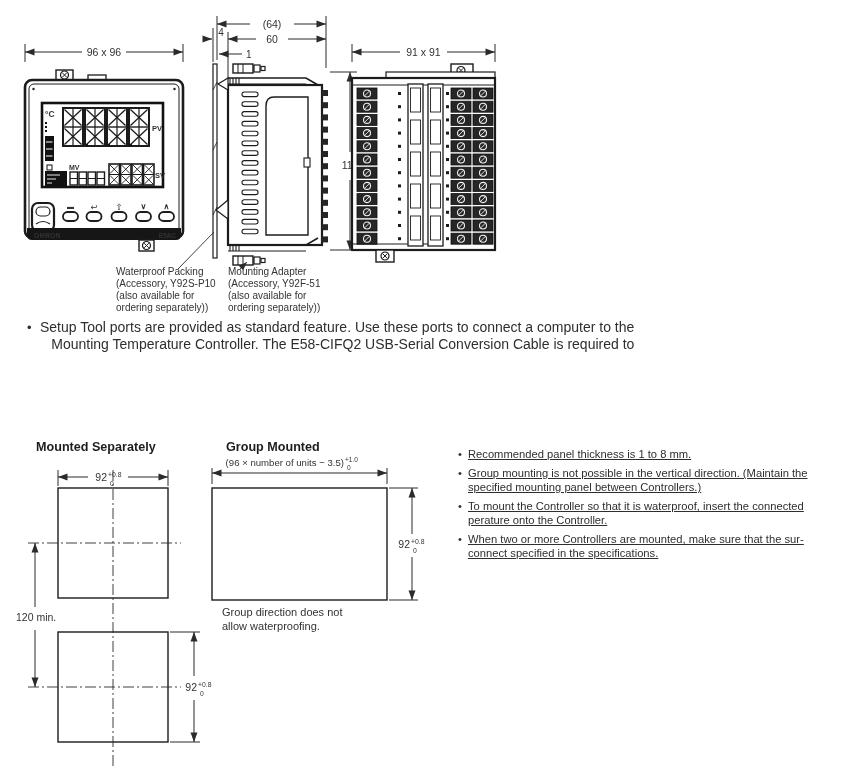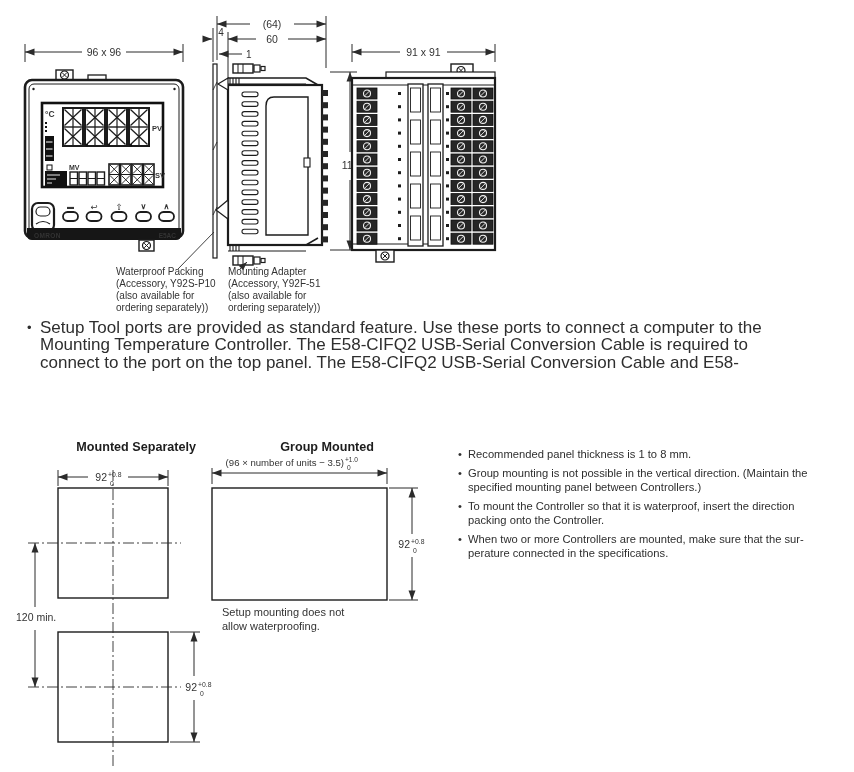--- a/index.html
+++ b/index.html
@@ -1,28 +1,28 @@
 <!DOCTYPE html>
 <html><head>
 <meta charset="utf-8">
 <style>
   html,body{margin:0;padding:0;background:#fff;}
   .page{position:relative;width:854px;height:772px;background:#fff;
         font-family:"Liberation Sans",sans-serif;color:#333;overflow:hidden;}
   svg text{font-family:"Liberation Sans",sans-serif;fill:#333;}
   .abs{position:absolute;}
   .lbl{font-size:10px;line-height:12px;color:#333;}
-  .para{font-size:17px;line-height:17.4px;color:#2e2e2e;}
+  .para{font-size:14px;line-height:17.4px;color:#2e2e2e;text-align:right;}
   .bullet-dot{font-size:13px;color:#2e2e2e;}
-  .sec-title{font-size:12.6px;font-weight:bold;color:#1d1d1d;text-align:right;}
+  .sec-title{font-size:12.6px;font-weight:bold;color:#1d1d1d;text-align:left;}
   .caption{font-size:11px;line-height:13.5px;color:#333;}
   .notes{font-size:11.2px;line-height:14px;color:#2e2e2e;}
   .note{display:flex;margin-bottom:5px;}
   .note .b{width:10px;flex:0 0 10px;}
-  .note .nl div{white-space:nowrap;}
+  .note .nl div{white-space:nowrap;text-decoration:underline;}
 </style>
 </head>
 <body>
 
 <div class="page">
 
 <svg class="abs" style="left:0;top:0" width="854" height="772" viewBox="0 0 854 772">
   <defs>
     <marker id="arr" markerWidth="11" markerHeight="9" refX="10" refY="4" orient="auto">
       <path d="M0.5,0.5 L10,4 L0.5,7.5 Z" fill="#2b2b2b"></path>
@@ -412,54 +412,53 @@
   <div>Mounting Adapter</div>
   <div>(Accessory, Y92F-51</div>
   <div>(also available for</div>
   <div> ordering separately))</div>
 </div>
 
 <div class="abs bullet-dot" style="left:27px;top:320px">•</div>
 <div class="abs para" style="left:40px;top:319px">
   <div>Setup Tool ports are provided as standard feature. Use these ports to connect a computer to the</div>
   <div>Mounting Temperature Controller. The E58-CIFQ2 USB-Serial Conversion Cable is required to</div>
-  <div>connect to the port on the top panel. The E58-CIFQ2 USB-Serial Conversion Cable and E58-</div>
 </div>
 
 <div class="abs sec-title" style="left:36px;top:440px;width:160px">Mounted Separately</div>
-<div class="abs sec-title" style="left:218px;top:440px;width:156px">Group Mounted</div>
+<div class="abs sec-title" style="left:226px;top:440px;width:156px">Group Mounted</div>
 
 <div class="abs caption" style="left:222px;top:606px">
-  <div>Setup mounting does not</div>
+  <div>Group direction does not</div>
   <div>allow waterproofing.</div>
 </div>
 
 <div class="abs notes" style="left:458px;top:447px;width:396px">
   <div class="note">
     <div class="b">•</div>
     <div class="nl">
           <div>Recommended panel thickness is 1 to 8 mm.</div>
         </div>
   </div>
   <div class="note">
     <div class="b">•</div>
     <div class="nl">
       <div>Group mounting is not possible in the vertical direction. (Maintain the</div>
       <div>specified mounting panel between Controllers.)</div>
     </div>
   </div>
   <div class="note">
     <div class="b">•</div>
     <div class="nl">
-      <div>To mount the Controller so that it is waterproof, insert the direction</div>
-      <div>packing onto the Controller.</div>
+      <div>To mount the Controller so that it is waterproof, insert the connected</div>
+      <div>perature onto the Controller.</div>
     </div>
   </div>
   <div class="note">
     <div class="b">•</div>
     <div class="nl">
       <div>When two or more Controllers are mounted, make sure that the sur-</div>
-      <div>perature connected in the specifications.</div>
+      <div>connect specified in the specifications.</div>
     </div>
   </div>
 </div>
 
 </div>
 
 </body></html>

